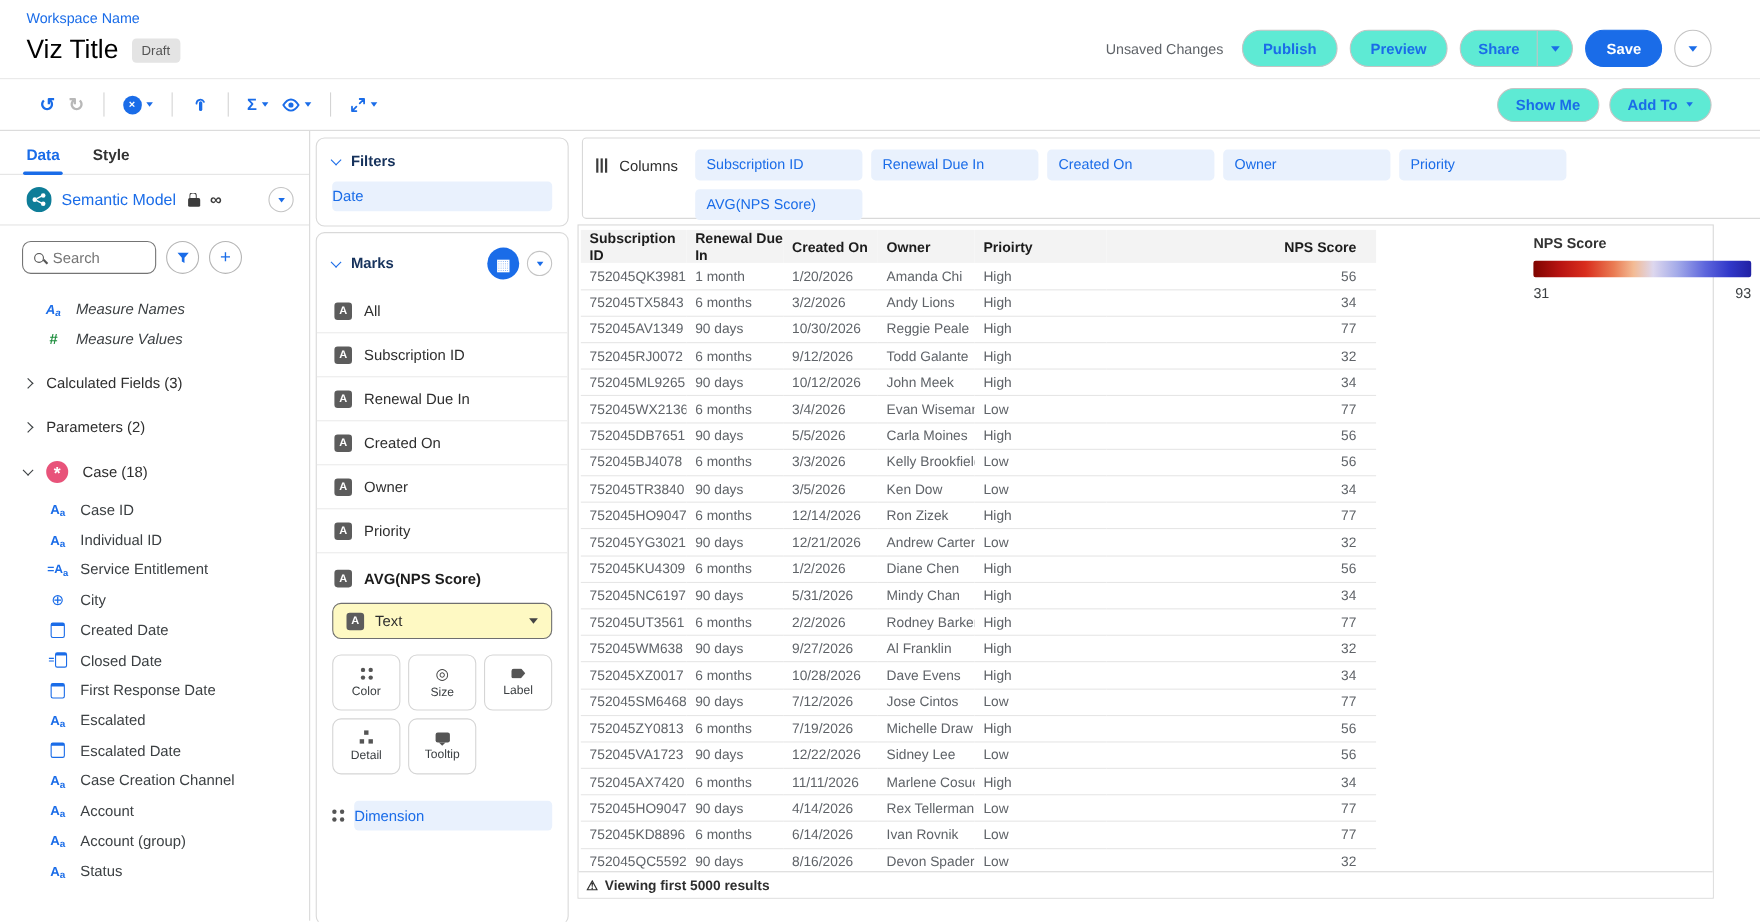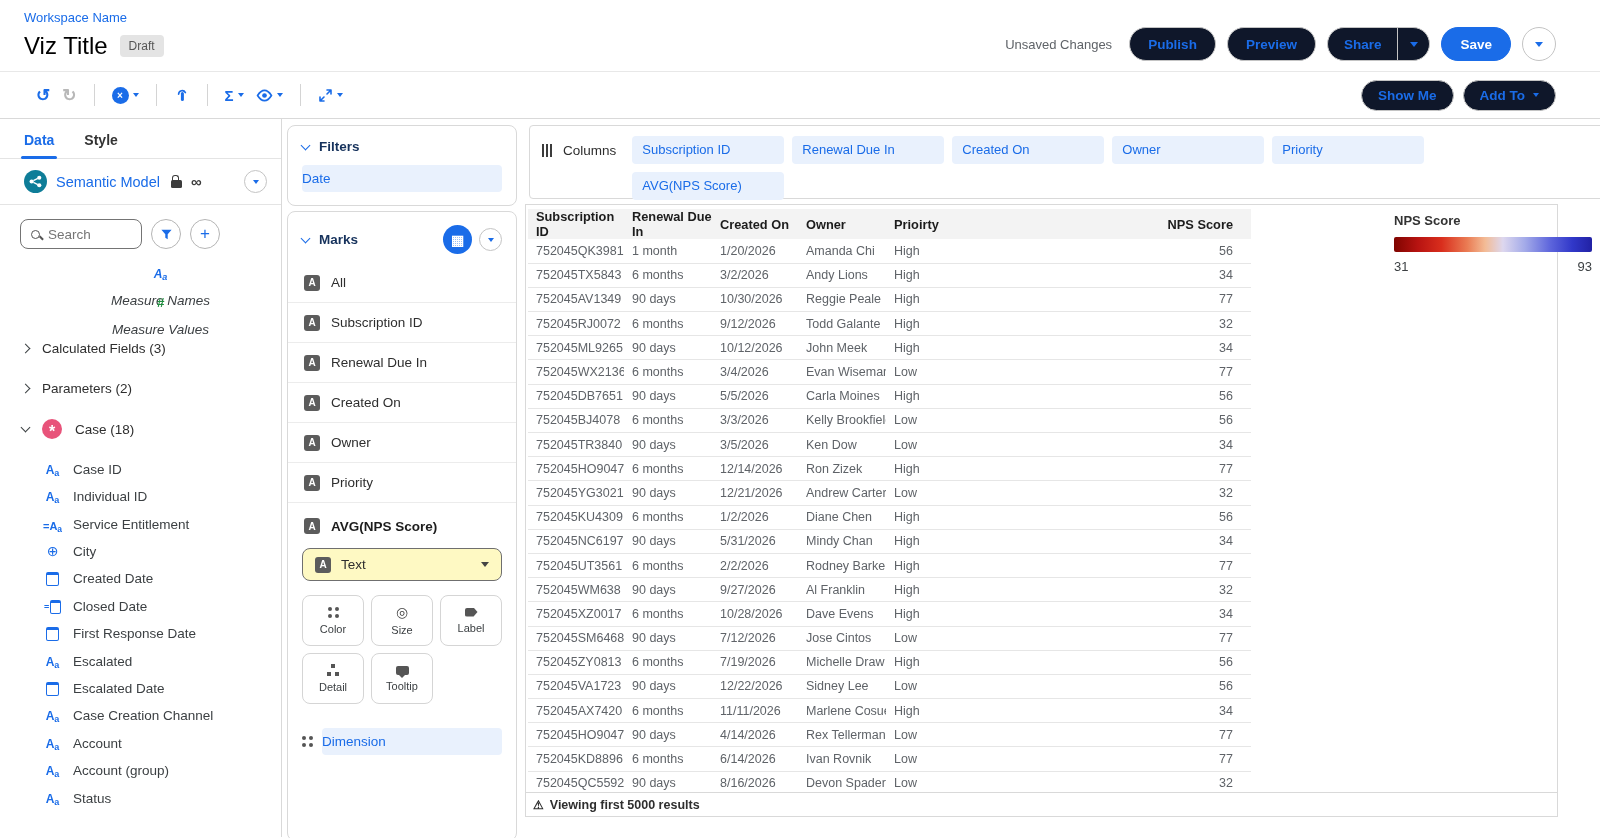--- a/index.html
+++ b/index.html
@@ -8,21 +8,21 @@
   .page { position:relative; width:1600px; height:838px; background:#fff; }
 
   
   .app-header { height:72px; border-bottom:1px solid #e8e8e8; padding:8px 24px 0; position:relative; }
   .ws-link { font-size:13px; color:#1a6ce8; text-decoration:none; font-weight:500; display:inline-block; }
   .title-row { display:flex; align-items:center; gap:12px; margin-top:6px; }
   .viz-title { font-size:24px; font-weight:500; color:#000000; }
   .draft-badge { background:#e4e4e4; color:#555; font-size:12px; padding:4px 9px; border-radius:4px; }
   .header-right { position:absolute; right:44px; top:27px; display:flex; align-items:center; gap:11px; }
   .unsaved { color:#5f6368; font-size:13px; margin-right:6px; }
-  .btn-pill { height:34px; border:1px solid #c4c4c4; border-radius:17px; background:#0f172a; color:#1a6ce8;
+  .btn-pill { height:34px; border:1px solid #c4c4c4; border-radius:17px; background:#5eead4; color:#1a6ce8;
               font-weight:700; font-size:13.5px; padding:0 18px; display:flex; align-items:center; cursor:pointer; }
   .btn-split { padding:0; overflow:hidden; }
   .btn-split .split-main { padding:0 16px; display:flex; align-items:center; height:100%; }
   .btn-split .split-caret { width:32px; height:100%; border-left:1px solid #c4c4c4; display:flex; align-items:center; justify-content:center; }
   .btn-save { background:#1a6ce8; border-color:#1a6ce8; color:#fff; }
   .circle-btn { width:34px; height:34px; border:1px solid #c4c4c4; border-radius:50%; background:#fff;
                 display:flex; align-items:center; justify-content:center; cursor:pointer; }
   .caret { width:0; height:0; border-left:4px solid transparent; border-right:4px solid transparent; border-top:5px solid #1a6ce8; }
   .caret.sm { border-left-width:3.5px; border-right-width:3.5px; border-top-width:4.5px; }
   .caret.dark { border-top-color:#444; }
@@ -58,26 +58,26 @@
   .link-icon { font-size:15px; color:#3c3c3c; font-weight:700; line-height:1; }
   .circle-btn.xs { width:23px; height:23px; margin-left:auto; }
   .search-row { display:flex; align-items:center; gap:9px; padding:14px 14px 10px 20px; }
   .search-box { width:122px; height:30px; border:1px solid #747474; border-radius:8px; display:flex; align-items:center; gap:8px; padding:0 10px; background:#fff; }
   .search-box input { border:none; outline:none; width:70px; font-size:13.5px; font-family:inherit; color:#3c4043; background:transparent; }
   .search-glyph { width:9px; height:9px; border:1.6px solid #555; border-radius:50%; position:relative; flex:none; }
   .search-glyph::after { content:""; position:absolute; width:5px; height:1.6px; background:#555; transform:rotate(45deg); right:-4.5px; bottom:-1.5px; }
   .round-btn { width:30px; height:30px; border:1px solid #b5b5b5; border-radius:50%; background:#fff;
                display:flex; align-items:center; justify-content:center; cursor:pointer; }
   .plus-glyph { color:#1a6ce8; font-size:17px; font-weight:500; line-height:1; margin-top:-1px; }
-  .measure-row { display:flex; align-items:center; gap:12px; padding-left:40px; height:27.5px; font-style:italic; font-size:13.5px; color:#3c4043;flex-direction:column; }
+  .measure-row { display:flex; align-items:center; gap:12px; padding-left:40px; height:27.5px; font-style:italic; font-size:13.5px; color:#3c4043; }
   .measures-block { padding:8px 0 6px; }
   .section-row { display:flex; align-items:center; gap:13px; padding-left:22px; height:40.5px; font-size:13.5px; color:#2e2e2e; cursor:pointer; }
   .case-icon { width:20px; height:20px; border-radius:50%; background:#e8537a; color:#fff; display:flex; align-items:center; justify-content:center; flex:none; }
   .case-icon::before { content:"*"; font-size:16px; font-weight:700; transform:translateY(2.5px); }
-  .field-row { display:flex; align-items:flex-end; gap:12px; padding-left:44px; height:27.4px; font-size:13.5px; color:#3c4043; cursor:pointer; }
+  .field-row { display:flex; align-items:center; gap:12px; padding-left:44px; height:27.4px; font-size:13.5px; color:#3c4043; cursor:pointer; }
   .chev { width:7px; height:7px; border-right:1.7px solid #3c4043; border-bottom:1.7px solid #3c4043; flex:none; }
   .chev.r { transform:rotate(-45deg); }
   .chev.d { transform:rotate(45deg); margin-top:-3px; }
   .chev.blue { border-color:#1a6ce8; }
 
   
   .ficon { width:17px; display:inline-flex; align-items:center; justify-content:center; color:#1a6ce8; font-weight:700; flex:none; }
   .icon-text::before { content:"A"; font-size:12px; }
   .icon-text::after { content:"a"; font-size:9px; transform:translateY(3px); }
   .icon-text-calc::before { content:"=A"; font-size:11px; letter-spacing:0; }

